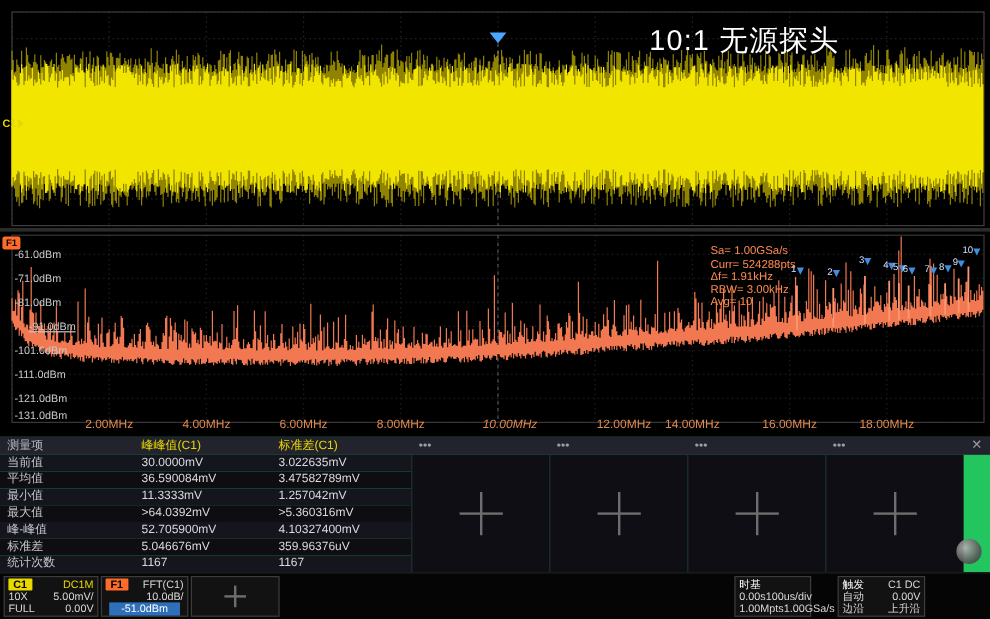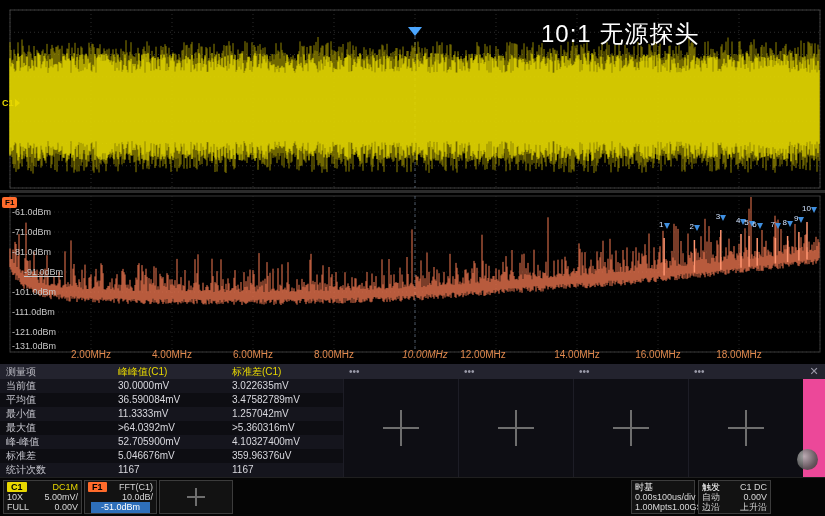--- a/index.html
+++ b/index.html
@@ -14,21 +14,21 @@
   .c1-marker::after{content:'';display:inline-block;margin-left:1px;border-top:4px solid transparent;border-bottom:4px solid transparent;border-left:5px solid #e8d800}
   .f1-marker{position:absolute;left:2px;top:197px;background:#ff6b2b;color:#000;font-size:8px;font-weight:bold;padding:1px 3px;border-radius:2px}
 
   .db-label{position:absolute;color:#c8c8c8;font-size:9px;line-height:10px;white-space:nowrap}
   .freq-label{position:absolute;top:349px;width:64px;text-align:center;color:#e0894e;font-size:10px;white-space:nowrap}
   .fft-info{position:absolute;left:592px;top:205px;color:#ff8a50;font-size:9.5px;line-height:10.5px}
   .peak-marker{position:absolute;display:flex;flex-direction:row;align-items:center;color:#cfe2ff;font-size:8px;line-height:8px}
   .peak-flag{width:0;height:0;border-left:3px solid transparent;border-right:3px solid transparent;border-top:6px solid #3f8fe0;margin-top:1px}
 
   
-  .meas{position:absolute;left:0;top:364px;width:825px;height:113px;background:#ec4899}
+  .meas{position:absolute;left:0;top:364px;width:825px;height:113px;background:#22c55e}
   .meas-head{position:absolute;left:0;top:0;width:825px;height:15px;background:#23232e;display:flex;align-items:center;font-size:10px;line-height:15px}
   .mh{display:block;padding-left:6px;white-space:nowrap;overflow:hidden}
   .mh.w0{width:112px;color:#b8b8c0}
   .mh.wv{width:114px;color:#e8d800}
   .mh.wv2{width:117px;color:#e8d800}
   .mh.dots{width:115px;color:#9a9aa8}
   .mclose{margin-left:auto;width:22px;color:#9a9aa8;font-size:11px;text-align:center;cursor:pointer}
   .meas-body{position:absolute;top:15px;left:0;width:825px;height:112px}
   #measRows{position:absolute;left:0;top:0;width:343px;height:98px}
   .mrow{display:flex;height:14px;line-height:14px;font-size:10px}
@@ -48,21 +48,21 @@
 
   
   .bbar{position:absolute;left:0;top:477px;width:825px;height:39px;background:#050505;border-top:1px solid #1f1f1f}
   .chbox{position:absolute;top:2px;height:34px;background:#121212;border:1px solid #3c3c3c;font-size:9px;color:#d8d8d8;display:flex;flex-direction:column;justify-content:space-between;padding:1px 3px}
   .chbox .row{display:flex;justify-content:space-between;align-items:center;line-height:10px;white-space:nowrap}
   .row.rgt{justify-content:flex-end}
   .row.ctr{justify-content:center}
   .c1box{left:3px;width:79px}
   .f1box{left:84px;width:73px}
   .addbox{left:159px;width:74px;flex-direction:row;align-items:center;justify-content:center}
-  .tbbox{left:631px;width:64px}
+  .tbbox{left:612px;width:64px}
   .trbox{left:698px;width:73px}
   .badge{font-weight:bold;font-size:9px;padding:0 4px;line-height:10px;border-radius:1px}
   .badge.y{background:#e8d800;color:#000}
   .badge.o{background:#ff6b2b;color:#000}
   .yel{color:#e8d800}
   .wlab{color:#ffffff}
   .hl{background:#2e6fba;color:#fff;padding:0 10px;line-height:11px;margin:0 auto}
   .navball{position:absolute;left:797px;top:449px;width:21px;height:21px;border-radius:50%;background:radial-gradient(circle at 35% 35%,#b5b5b5,#5a5a5a 60%,#303030);opacity:.9}
 </style>
 </head>
@@ -99,24 +99,31 @@
       <div class="db-label" style="left: 12px; top: 307px;">-111.0dBm</div>
       <div class="db-label" style="left: 12px; top: 327px;">-121.0dBm</div>
       <div class="db-label" style="left: 12px; top: 341px;">-131.0dBm</div>
     </div>
   <div id="freqLabels">
       <div class="freq-label" style="left: 59px;">2.00MHz</div>
       <div class="freq-label" style="left: 140px;">4.00MHz</div>
       <div class="freq-label" style="left: 221px;">6.00MHz</div>
       <div class="freq-label" style="left: 302px;">8.00MHz</div>
       <div class="freq-label" style="left: 393px; font-style: italic;">10.00MHz</div>
-      <div class="freq-label" style="left: 451px;">12.00MHz</div>
+      <div class="freq-label" style="left: 488px;">12.00MHz</div>
       <div class="freq-label" style="left: 545px;">14.00MHz</div>
       <div class="freq-label" style="left: 626px;">16.00MHz</div>
       <div class="freq-label" style="left: 707px;">18.00MHz</div>
+    </div>
+  <div class="fft-info" id="fftInfo">
+      <div>Sa= 1.00GSa/s</div>
+      <div>Curr= 524288pts</div>
+      <div>Δf= 1.91kHz</div>
+      <div>RBW= 3.00kHz</div>
+      <div>Avg= 10</div>
     </div>
   <div id="peakMarkers">
       <div class="peak-marker" style="left: 659.075px; top: 221px;">
         <span>1</span>
         <div class="peak-flag"></div>
       </div>
       <div class="peak-marker" style="left: 689.45px; top: 223px;">
         <span>2</span>
         <div class="peak-flag"></div>
       </div>

